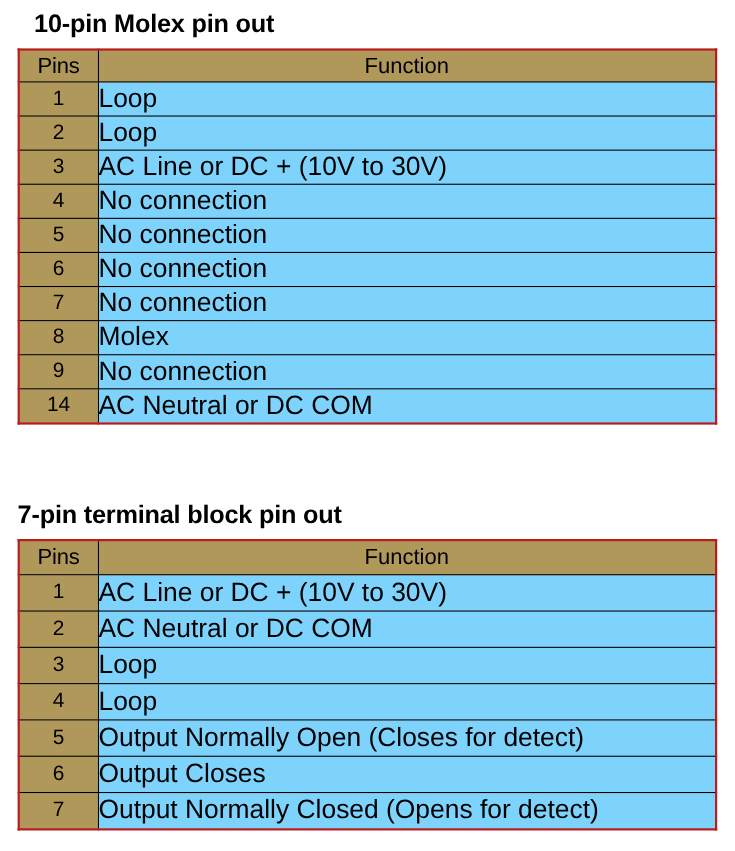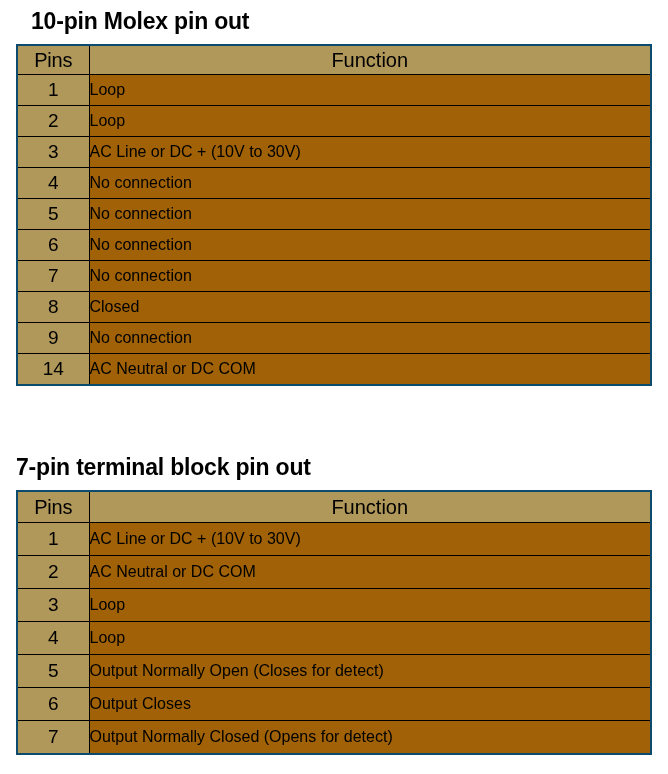--- a/index.html
+++ b/index.html
@@ -39,21 +39,21 @@
     white-space: nowrap;
   }
   .section-1 .heading { padding-top: 6px; padding-left: 31px; }
   .section-2 .heading { padding-top: 12px; }
 
   .pinout-table {
     border-collapse: collapse;
     table-layout: fixed;
     margin-left: 16px;
     margin-top: 8px;
-    border: 2px solid #0c4a6e;
+    border: 2px solid #b91c1c;
     background: #ffffff;
   }
   .pinout-table td,
   .pinout-table th {
     border: 1px solid #000000;
     padding: 0;
     margin: 0;
     font-weight: normal;
   }
 
@@ -71,22 +71,22 @@
   .hdr-pins { letter-spacing: -0.2px; }
 
   .cell-pin {
     background: #b0975a;
     font-weight: bold;
     font-size: 19px;
     text-align: center;
     line-height: 30px;
   }
   .cell-func {
-    background: #a16207;
-    font-size: 16px;
+    background: #7dd3fc;
+    font-size: 24px;
     text-align: left;
     padding-left: 8px;
     line-height: 30px;
     white-space: nowrap;
   }
 
   .t1 .cell-pin, .t1 .cell-func { height: 30px; }
   .t2 .cell-pin, .t2 .cell-func { height: 32px; line-height: 32px; }
   .t2 .hdr { height: 30px; line-height: 30px; }
 </style>
@@ -133,21 +133,21 @@
         <tr>
           <td class="cell-pin">6</td>
           <td class="cell-func">No connection</td>
         </tr>
         <tr>
           <td class="cell-pin">7</td>
           <td class="cell-func">No connection</td>
         </tr>
         <tr>
           <td class="cell-pin">8</td>
-          <td class="cell-func">Closed</td>
+          <td class="cell-func">Molex</td>
         </tr>
         <tr>
           <td class="cell-pin">9</td>
           <td class="cell-func">No connection</td>
         </tr>
         <tr>
           <td class="cell-pin">14</td>
           <td class="cell-func">AC Neutral or DC COM</td>
         </tr>
       </tbody>

